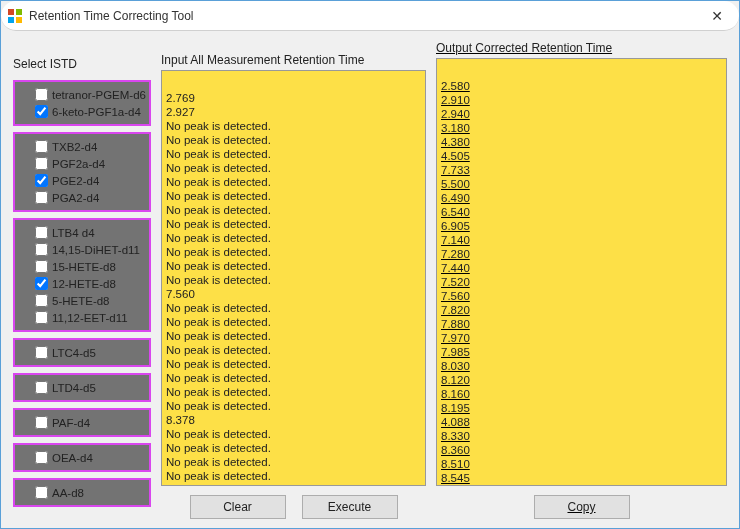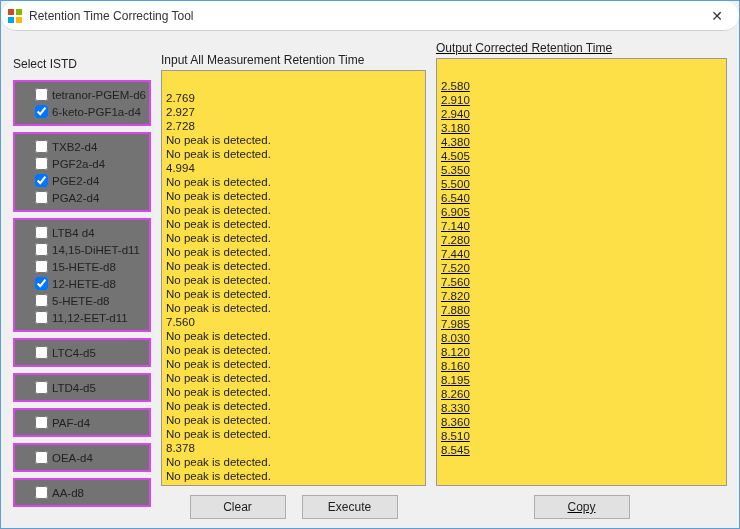--- a/index.html
+++ b/index.html
@@ -198,24 +198,22 @@
           </div>
         </div>
       </div>
   </div>
 
   <div class="middle">
     <span class="col-label">Input All Measurement Retention Time</span>
     <div class="listbox" id="input-list">
         <div>2.769</div>
         <div>2.927</div>
-        <div>2.728</div>
-        <div>No peak is detected.</div>
-        <div>No peak is detected.</div>
-        <div>4.994</div>
+        <div>No peak is detected.</div>
+        <div>No peak is detected.</div>
         <div>No peak is detected.</div>
         <div>No peak is detected.</div>
         <div>No peak is detected.</div>
         <div>No peak is detected.</div>
         <div>No peak is detected.</div>
         <div>No peak is detected.</div>
         <div>No peak is detected.</div>
         <div>No peak is detected.</div>
         <div>No peak is detected.</div>
         <div>No peak is detected.</div>
@@ -243,37 +241,39 @@
 
   <div class="right">
     <span class="col-label">Output Corrected Retention Time</span>
     <div class="listbox" id="output-list">
         <div>2.580</div>
         <div>2.910</div>
         <div>2.940</div>
         <div>3.180</div>
         <div>4.380</div>
         <div>4.505</div>
-        <div>5.350</div>
+        <div>7.733</div>
         <div>5.500</div>
+        <div>6.490</div>
         <div>6.540</div>
         <div>6.905</div>
         <div>7.140</div>
         <div>7.280</div>
         <div>7.440</div>
         <div>7.520</div>
         <div>7.560</div>
         <div>7.820</div>
         <div>7.880</div>
+        <div>7.970</div>
         <div>7.985</div>
         <div>8.030</div>
         <div>8.120</div>
         <div>8.160</div>
         <div>8.195</div>
-        <div>8.260</div>
+        <div>4.088</div>
         <div>8.330</div>
         <div>8.360</div>
         <div>8.510</div>
         <div>8.545</div>
       </div>
     <div class="btn-row">
       <button class="win">Copy</button>
     </div>
   </div>
 

